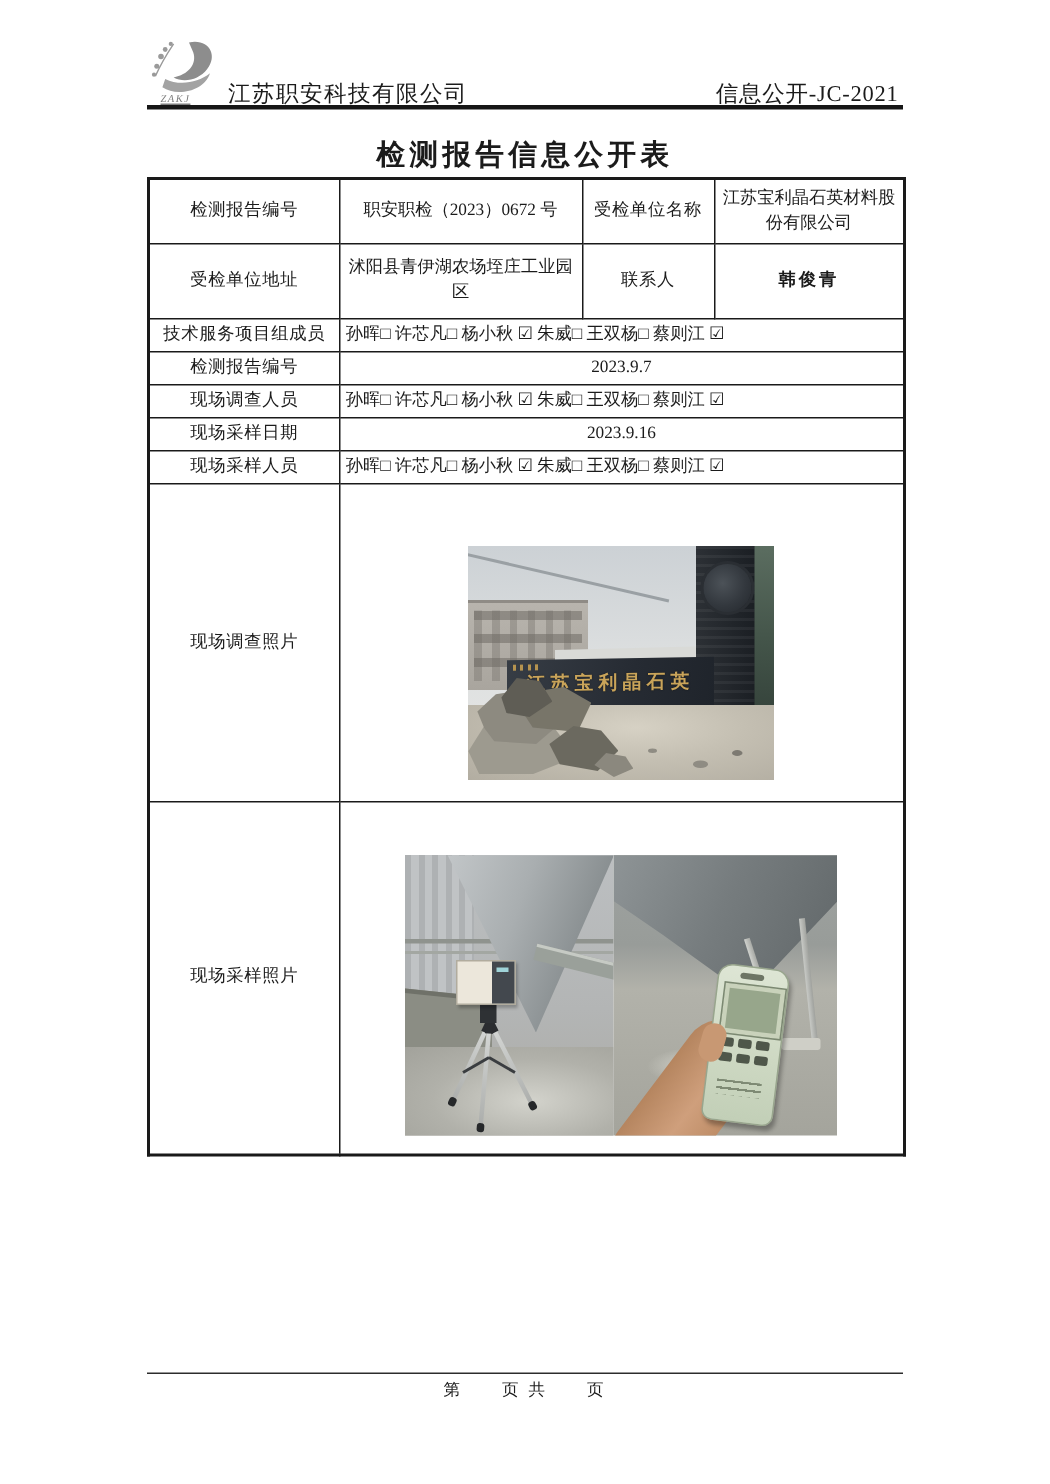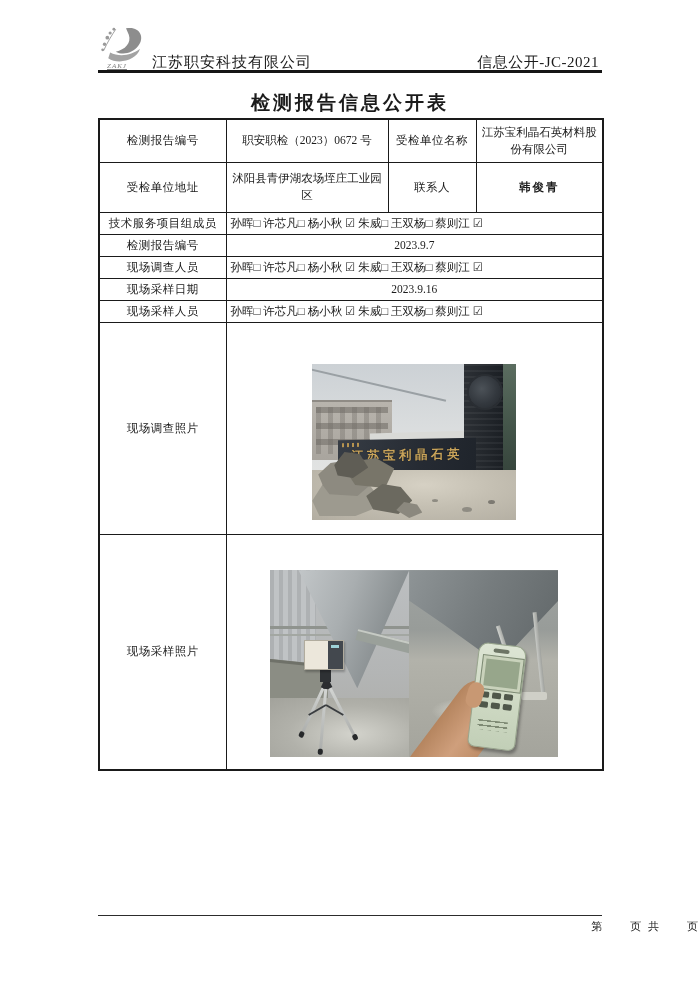--- a/index.html
+++ b/index.html
@@ -33,21 +33,21 @@
   .contact-big{font-size:17px;font-weight:bold;text-align:center;letter-spacing:2px;}
   .unitname{line-height:1.6;padding:0 10px;text-align:center;}
   .twoline{line-height:1.75;}
   tr.r1{height:43px;} tr.r2{height:50px;} tr.rs{height:22px;}
   tr.r8{height:42px;} tr.r10{height:212px;} tr.r11{height:236px;}
   td.photocell{padding:0;}
 
   
   .note{position:absolute;left:100px;top:839px;font-size:11.5px;letter-spacing:.5px;}
   .foot-rule{position:absolute;left:98px;top:915px;width:504px;height:1px;background:#2c2c2c;}
-  .foot-page{position:absolute;left:0;top:919px;width:700px;text-align:right;
+  .foot-page{position:absolute;left:0;top:919px;width:700px;text-align:center;
              font-size:11px;letter-spacing:2px;}
 
   
   .photo1{position:relative;width:204px;height:156px;margin:28px auto 0;overflow:hidden;
           background:linear-gradient(180deg,#ccd1d5 0%,#dfe1e1 55%,#e6e6e4 100%);}
   .p1-cable{position:absolute;left:-12px;top:2px;width:150px;height:1.5px;background:#9aa0a4;
             transform:rotate(13deg);transform-origin:left top;}
   .p1-bldg{position:absolute;left:0;top:36px;width:80px;height:58px;
            background:linear-gradient(180deg,#b8b4ad 0%,#a9a59e 100%);
            border-top:2px solid #8f8b85;}

